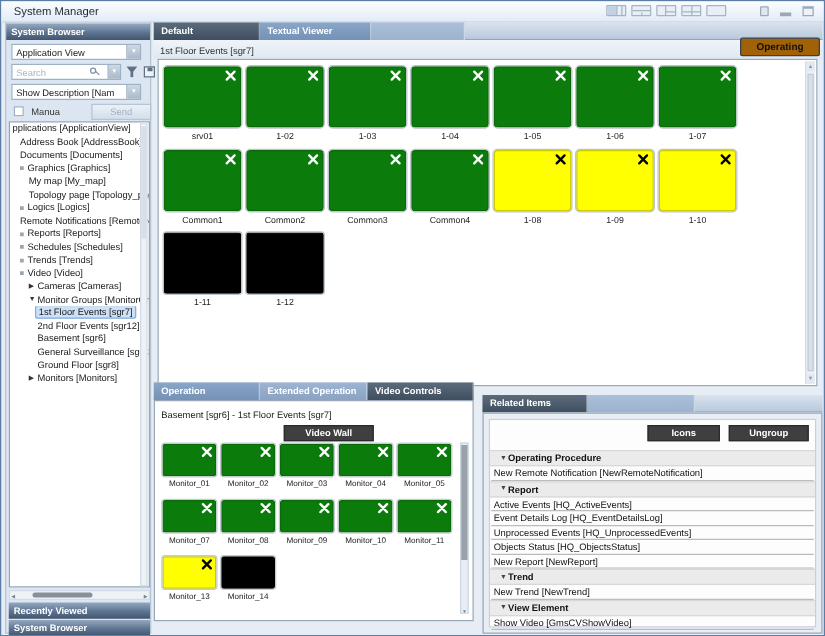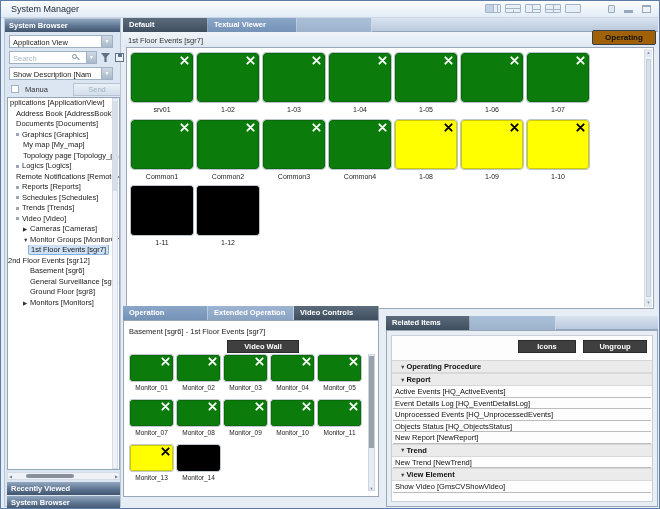--- a/index.html
+++ b/index.html
@@ -182,21 +182,21 @@
         <div class="tree-item" style="padding-left: 15px;"><span class="lbl">Topology page [Topology_page]</span></div>
         <div class="tree-item" style="padding-left: 8px;"><span class="cut"></span><span class="lbl">Logics [Logics]</span></div>
         <div class="tree-item" style="padding-left: 8px;"><span class="lbl">Remote Notifications [RemoteNotificat</span></div>
         <div class="tree-item" style="padding-left: 8px;"><span class="cut"></span><span class="lbl">Reports [Reports]</span></div>
         <div class="tree-item" style="padding-left: 8px;"><span class="cut"></span><span class="lbl">Schedules [Schedules]</span></div>
         <div class="tree-item" style="padding-left: 8px;"><span class="cut"></span><span class="lbl">Trends [Trends]</span></div>
         <div class="tree-item" style="padding-left: 8px;"><span class="cut"></span><span class="lbl">Video [Video]</span></div>
         <div class="tree-item" style="padding-left: 15px;"><span class="tri">▶</span><span class="lbl">Cameras [Cameras]</span></div>
         <div class="tree-item" style="padding-left: 15px;"><span class="tri">▼</span><span class="lbl">Monitor Groups [MonitorGroups]</span></div>
         <div class="tree-item" style="padding-left: 22px;"><span class="lbl selected">1st Floor Events [sgr7]</span></div>
-        <div class="tree-item" style=""><span class="lbl">2nd Floor Events [sgr12]</span></div>
+        <div class="tree-item" style="padding-left: 22px;"><span class="lbl">2nd Floor Events [sgr12]</span></div>
         <div class="tree-item" style="padding-left: 22px;"><span class="lbl">Basement [sgr6]</span></div>
         <div class="tree-item" style="padding-left: 22px;"><span class="lbl">General Surveillance [sgr13]</span></div>
         <div class="tree-item" style="padding-left: 22px;"><span class="lbl">Ground Floor [sgr8]</span></div>
         <div class="tree-item" style="padding-left: 15px;"><span class="tri">▶</span><span class="lbl">Monitors [Monitors]</span></div>
       </div>
     <div id="tree-vscroll">
         <div class="thumb"></div>
       </div>
     <div id="tree-hscroll">
       <span class="arr" style="left:1px;">◀</span>
@@ -481,20 +481,21 @@
       <div id="rp-inner">
         <div id="rp-buttons">
           <div class="dark-btn" style="width:58px;">Icons</div>
           <div class="dark-btn" style="width:64px;">Ungroup</div>
         </div>
         <div id="rp-sections">
             <div class="rp-sec-header">
               <span class="tri">▼</span>
               <span class="sec-title">Operating Procedure</span>
             </div>
+            <div class="rp-item">New Remote Notification [NewRemoteNotification]</div>
             <div class="rp-sec-header">
               <span class="tri">▼</span>
               <span class="sec-title">Report</span>
             </div>
             <div class="rp-item">Active Events [HQ_ActiveEvents]</div>
             <div class="rp-item">Event Details Log [HQ_EventDetailsLog]</div>
             <div class="rp-item">Unprocessed Events [HQ_UnprocessedEvents]</div>
             <div class="rp-item">Objects Status [HQ_ObjectsStatus]</div>
             <div class="rp-item">New Report [NewReport]</div>
             <div class="rp-sec-header">

